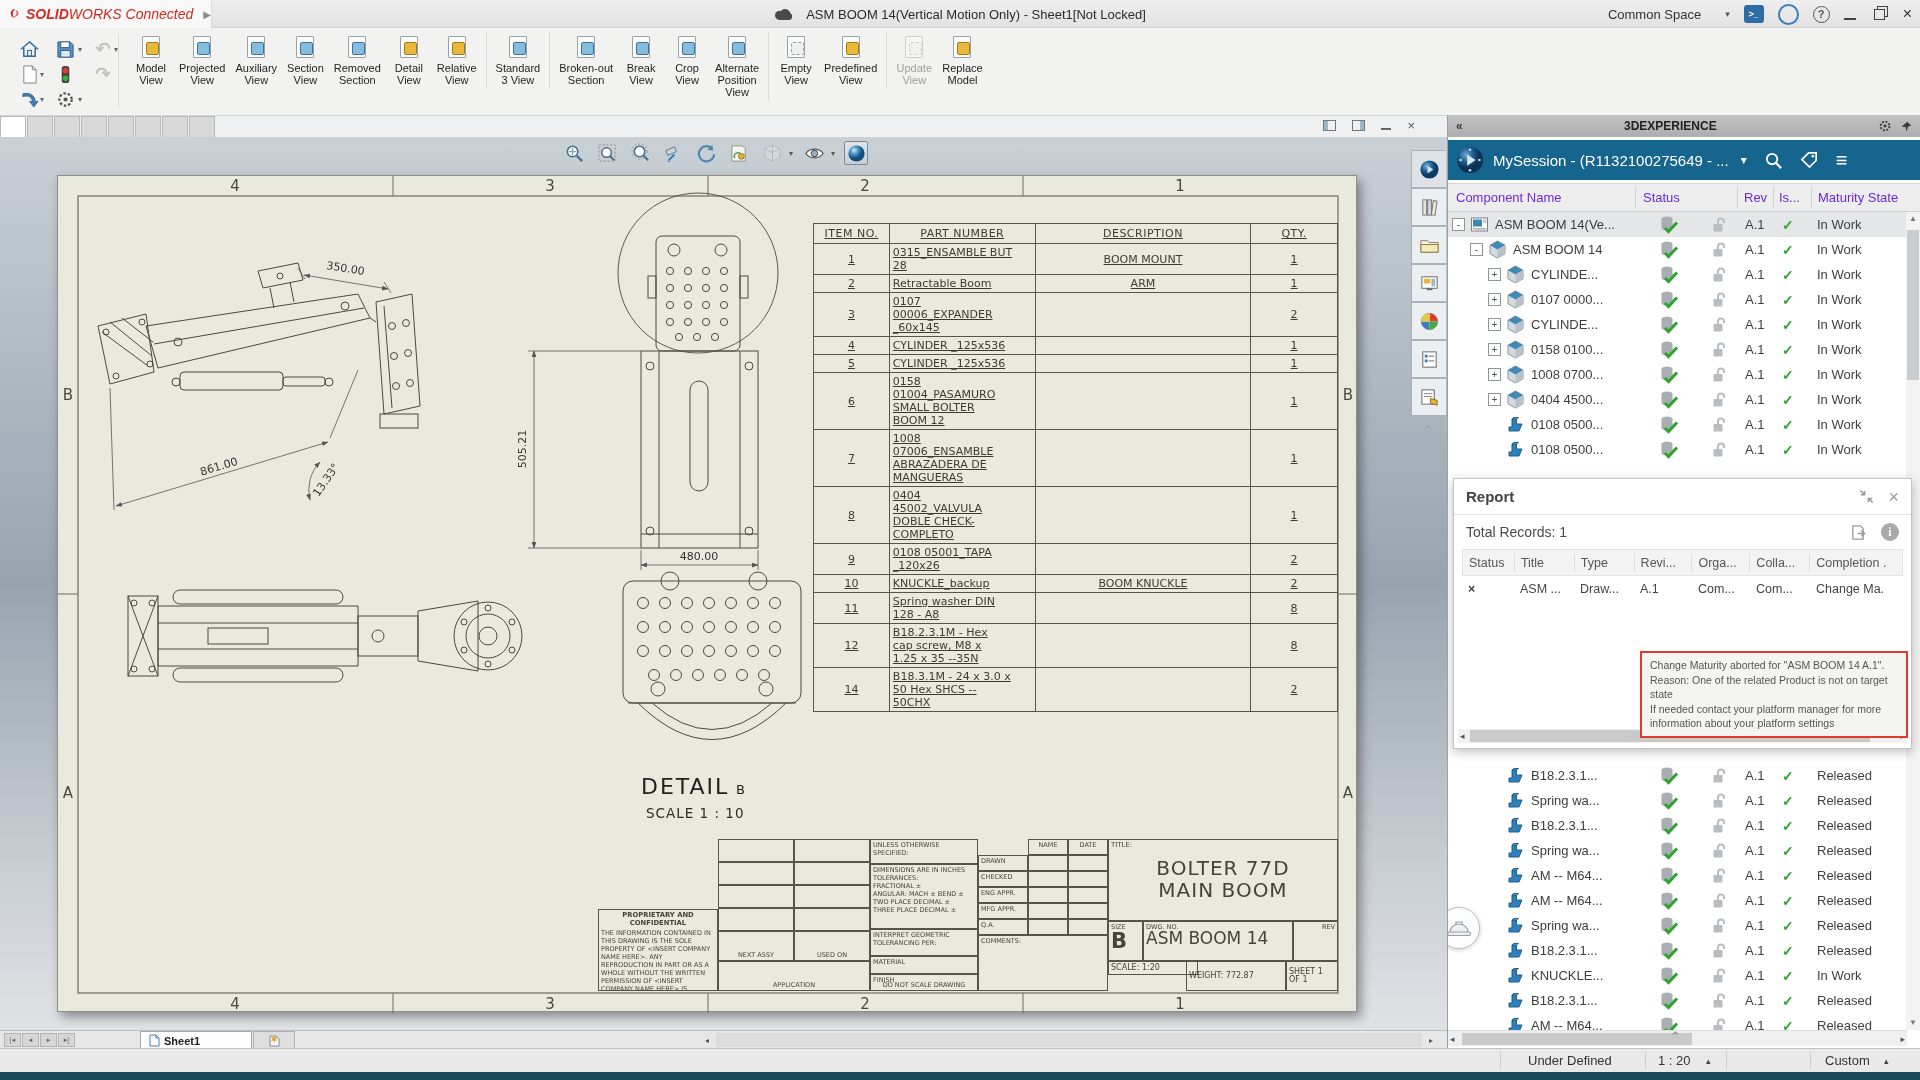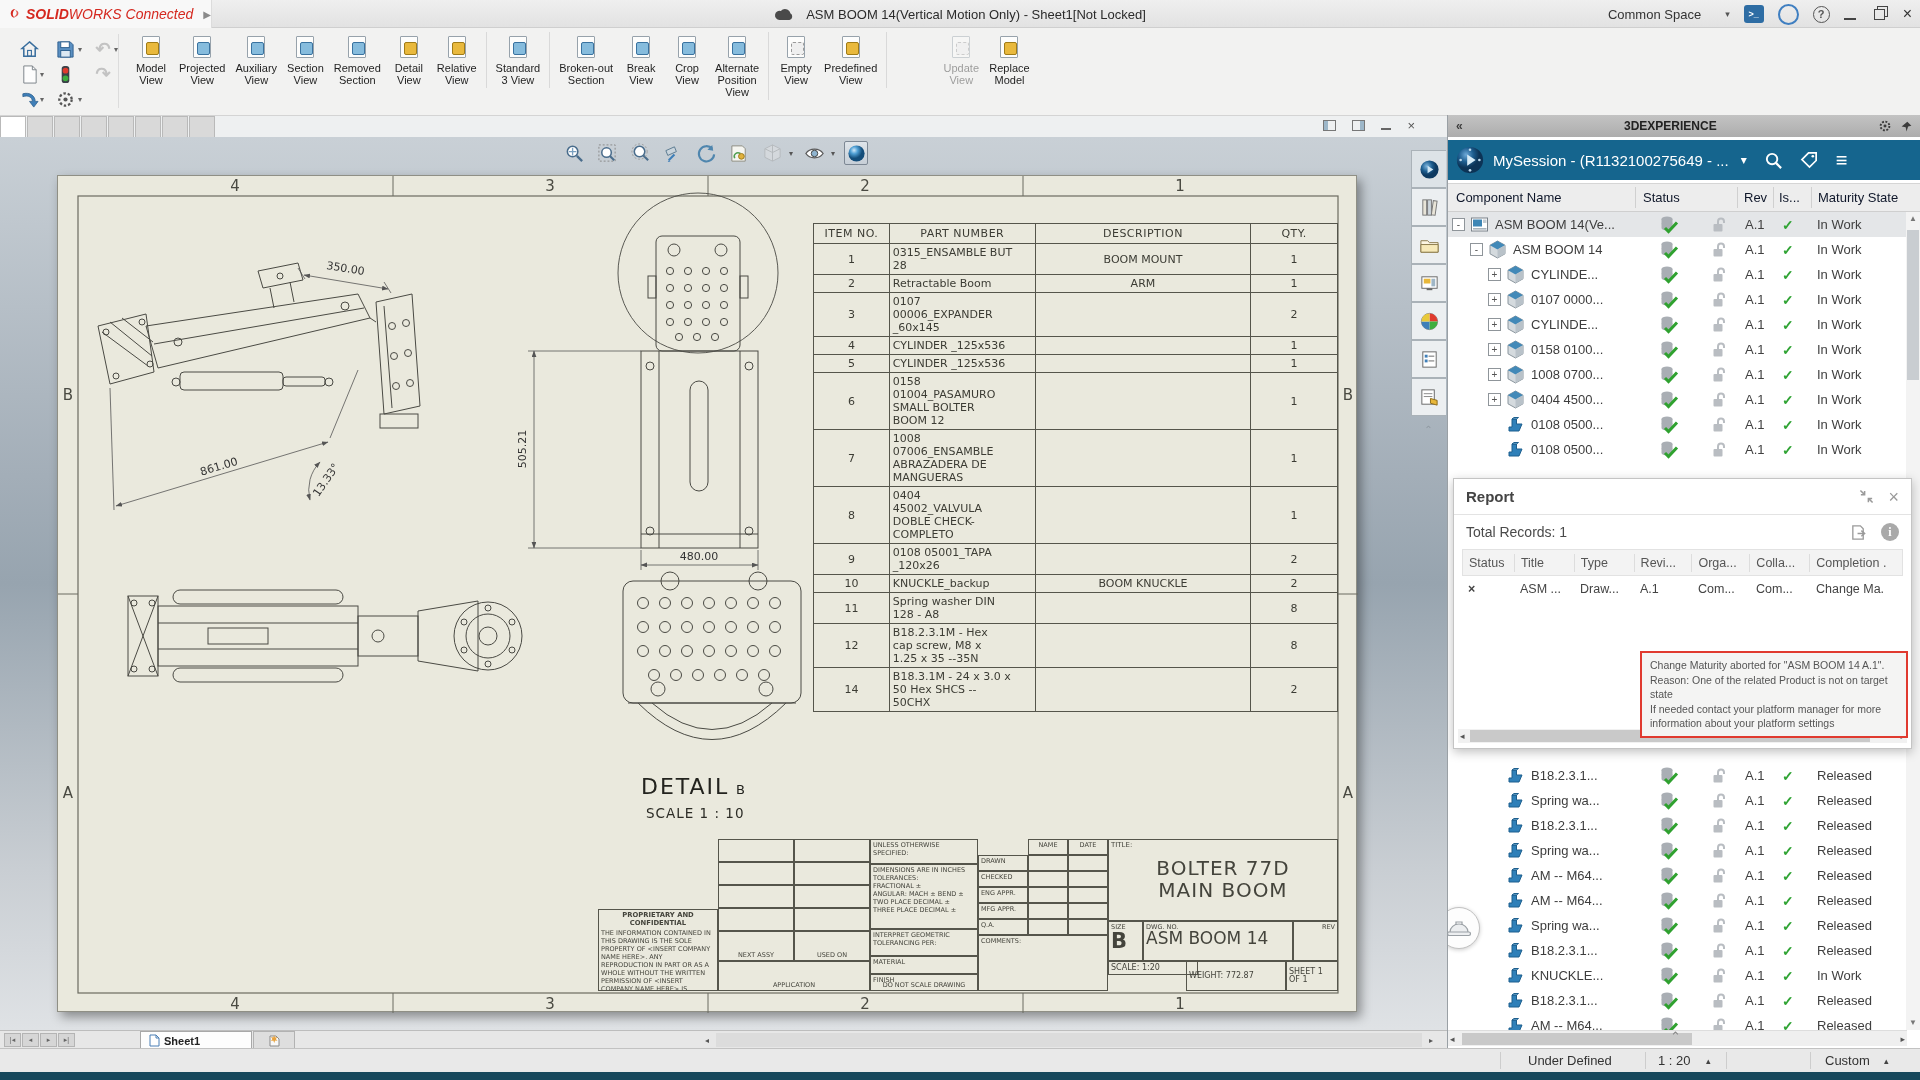--- a/index.html
+++ b/index.html
@@ -43,21 +43,21 @@
   .ribbon-sep { position:absolute; top:6px; width:1px; height:74px; background:#dcdcdc; }
   .rbuttons { position:absolute; left:128px; top:4px; display:flex; align-items:flex-start; height:82px; }
   .rbtn { display:flex; flex-direction:column; align-items:center; padding:2px 5px; min-width:46px; cursor:pointer; }
   .rbtn .ricon { width:28px; height:26px; position:relative; margin-bottom:2px; }
   .rbtn .ricon::before { content:""; position:absolute; inset:2px 5px; background:#fdfdfc; border:1px solid #97a2ab; border-radius:1px; }
   .rbtn .ricon::after { content:""; position:absolute; width:11px; height:11px; left:9px; top:8px; border-radius:2px; }
   .tint-gold .ricon::after { background:#e9b93d; border:1px solid #a07c18; }
   .tint-blue .ricon::after { background:#86bcdd; border:1px solid #3a73a0; }
   .tint-gray .ricon::after { background:#efefef; border:1px dashed #9a9a9a; }
   .rlabel { font-size:11px; line-height:12px; color:#1f1f1f; text-align:center; white-space:pre-line; }
-  .disabled-true { opacity:.42;margin-left:47px; }
+  .disabled-true { opacity:.42; }
   .sep-true { border-right:1px solid #d9d9d9; margin-right:4px; padding-right:9px; }
 
   
   .tabrow { position:absolute; left:0; top:116px; width:1447px; height:21px; background:#eef0f1; }
   .tabs { display:flex; height:21px; }
   .tab { padding:3px 12px 2px; font-size:12px; color:#333; background:#d9d9d9;
     border:1px solid #b9b9b9; border-bottom:none; margin-right:1px; white-space:nowrap; cursor:pointer; }
   .tab.active-true { background:#ffffff; font-weight:bold; color:#111; }
   .docwin-icons { position:absolute; right:32px; top:3px; display:flex; gap:16px; align-items:center; }
   .pane-ic { width:13px; height:11px; border:1px solid #777; position:relative; }
@@ -74,21 +74,21 @@
   .hud svg { width:21px; height:21px; }
   .hud .dd { font-size:8px; color:#555; margin-left:-4px; }
   .hic-active { border:1px solid #7d8894; background:linear-gradient(#dfe5ea,#c7cfd7); border-radius:2px; }
 
   
   .sheet { position:absolute; left:57px; top:38px; width:1300px; height:837px; background:#eae9dd;
     box-shadow:4px 5px 10px rgba(0,0,0,.38); border:1px solid #8f8f85; }
   .sheet svg.art { position:absolute; left:0; top:0; }
   .bom { position:absolute; left:755px; top:47px; width:525px; border-collapse:collapse;
     font-family:"DejaVu Sans", sans-serif; font-size:11px; color:#3c3c34; background:transparent; }
-  .bom td, .bom th { border:1px solid #55554b; line-height:13px; padding:2px 3px; font-weight:normal; }
+  .bom td, .bom th { border:1px solid #55554b; line-height:13px; padding:2px 3px; font-weight:normal;text-decoration:underline; }
   .bom th { text-align:center; height:20px; letter-spacing:.5px; }
   .bom .c-no { width:76px; text-align:center; }
   .bom .c-part { width:146px; text-align:left; white-space:pre-line; }
   .bom .c-desc { width:216px; text-align:center; }
   .bom .c-qty { width:87px; text-align:center; }
 
   
   .tblock { position:absolute; left:540px; top:663px; width:740px; height:152px;
     font-family:"DejaVu Sans", sans-serif; color:#44443c; }
   .cell { position:absolute; border:1px solid #55554b; font-size:6.5px; line-height:8px; padding:1px 2px; overflow:hidden; }
@@ -129,21 +129,21 @@
   .p-header .chev { margin-left:8px; color:#3c3c3c; font-size:12px; font-weight:bold; }
   .p-header .ph-title { flex:1; text-align:center; font-size:12px; font-weight:bold; color:#222; }
   .p-header .ph-icons { display:flex; gap:8px; margin-right:8px; align-items:center; }
   .bluebar { position:absolute; left:0; top:25px; width:473px; height:40px; background:#15658e;
     display:flex; align-items:center; color:#fff; }
   .compass { width:30px; height:30px; margin:0 8px 0 7px; }
   .session-title { font-size:15px; white-space:nowrap; overflow:hidden; max-width:275px; }
   .bb-icons { display:flex; align-items:center; gap:17px; margin-left:12px; }
   .bb-chev { font-size:12px; }
   .colhdr { position:absolute; left:0; top:68px; width:473px; height:29px; background:#ededed;
-    border-top:1px solid #d5d5d5; border-bottom:1px solid #cfcfcf; font-size:13px; color:#0f172a; }
+    border-top:1px solid #d5d5d5; border-bottom:1px solid #cfcfcf; font-size:13px; color:#6d28d9; }
   .colhdr span { position:absolute; top:6px; }
   .colhdr .csep { position:absolute; top:3px; bottom:3px; width:1px; background:#d0d0d0; }
 
   .tree { position:absolute; left:0; width:459px; }
   .tree-top { top:97px; height:252px; }
   .tree-bottom { top:648px; height:268px; }
   .trow { position:relative; height:25px; display:flex; align-items:center; width:100%; }
   .trow.sel-true { background:#e4e6e8; }
   .sp { display:inline-block; height:1px; }
   .indent-0 .sp { width:4px; } .indent-1 .sp { width:22px; } .indent-2 .sp { width:40px; }

